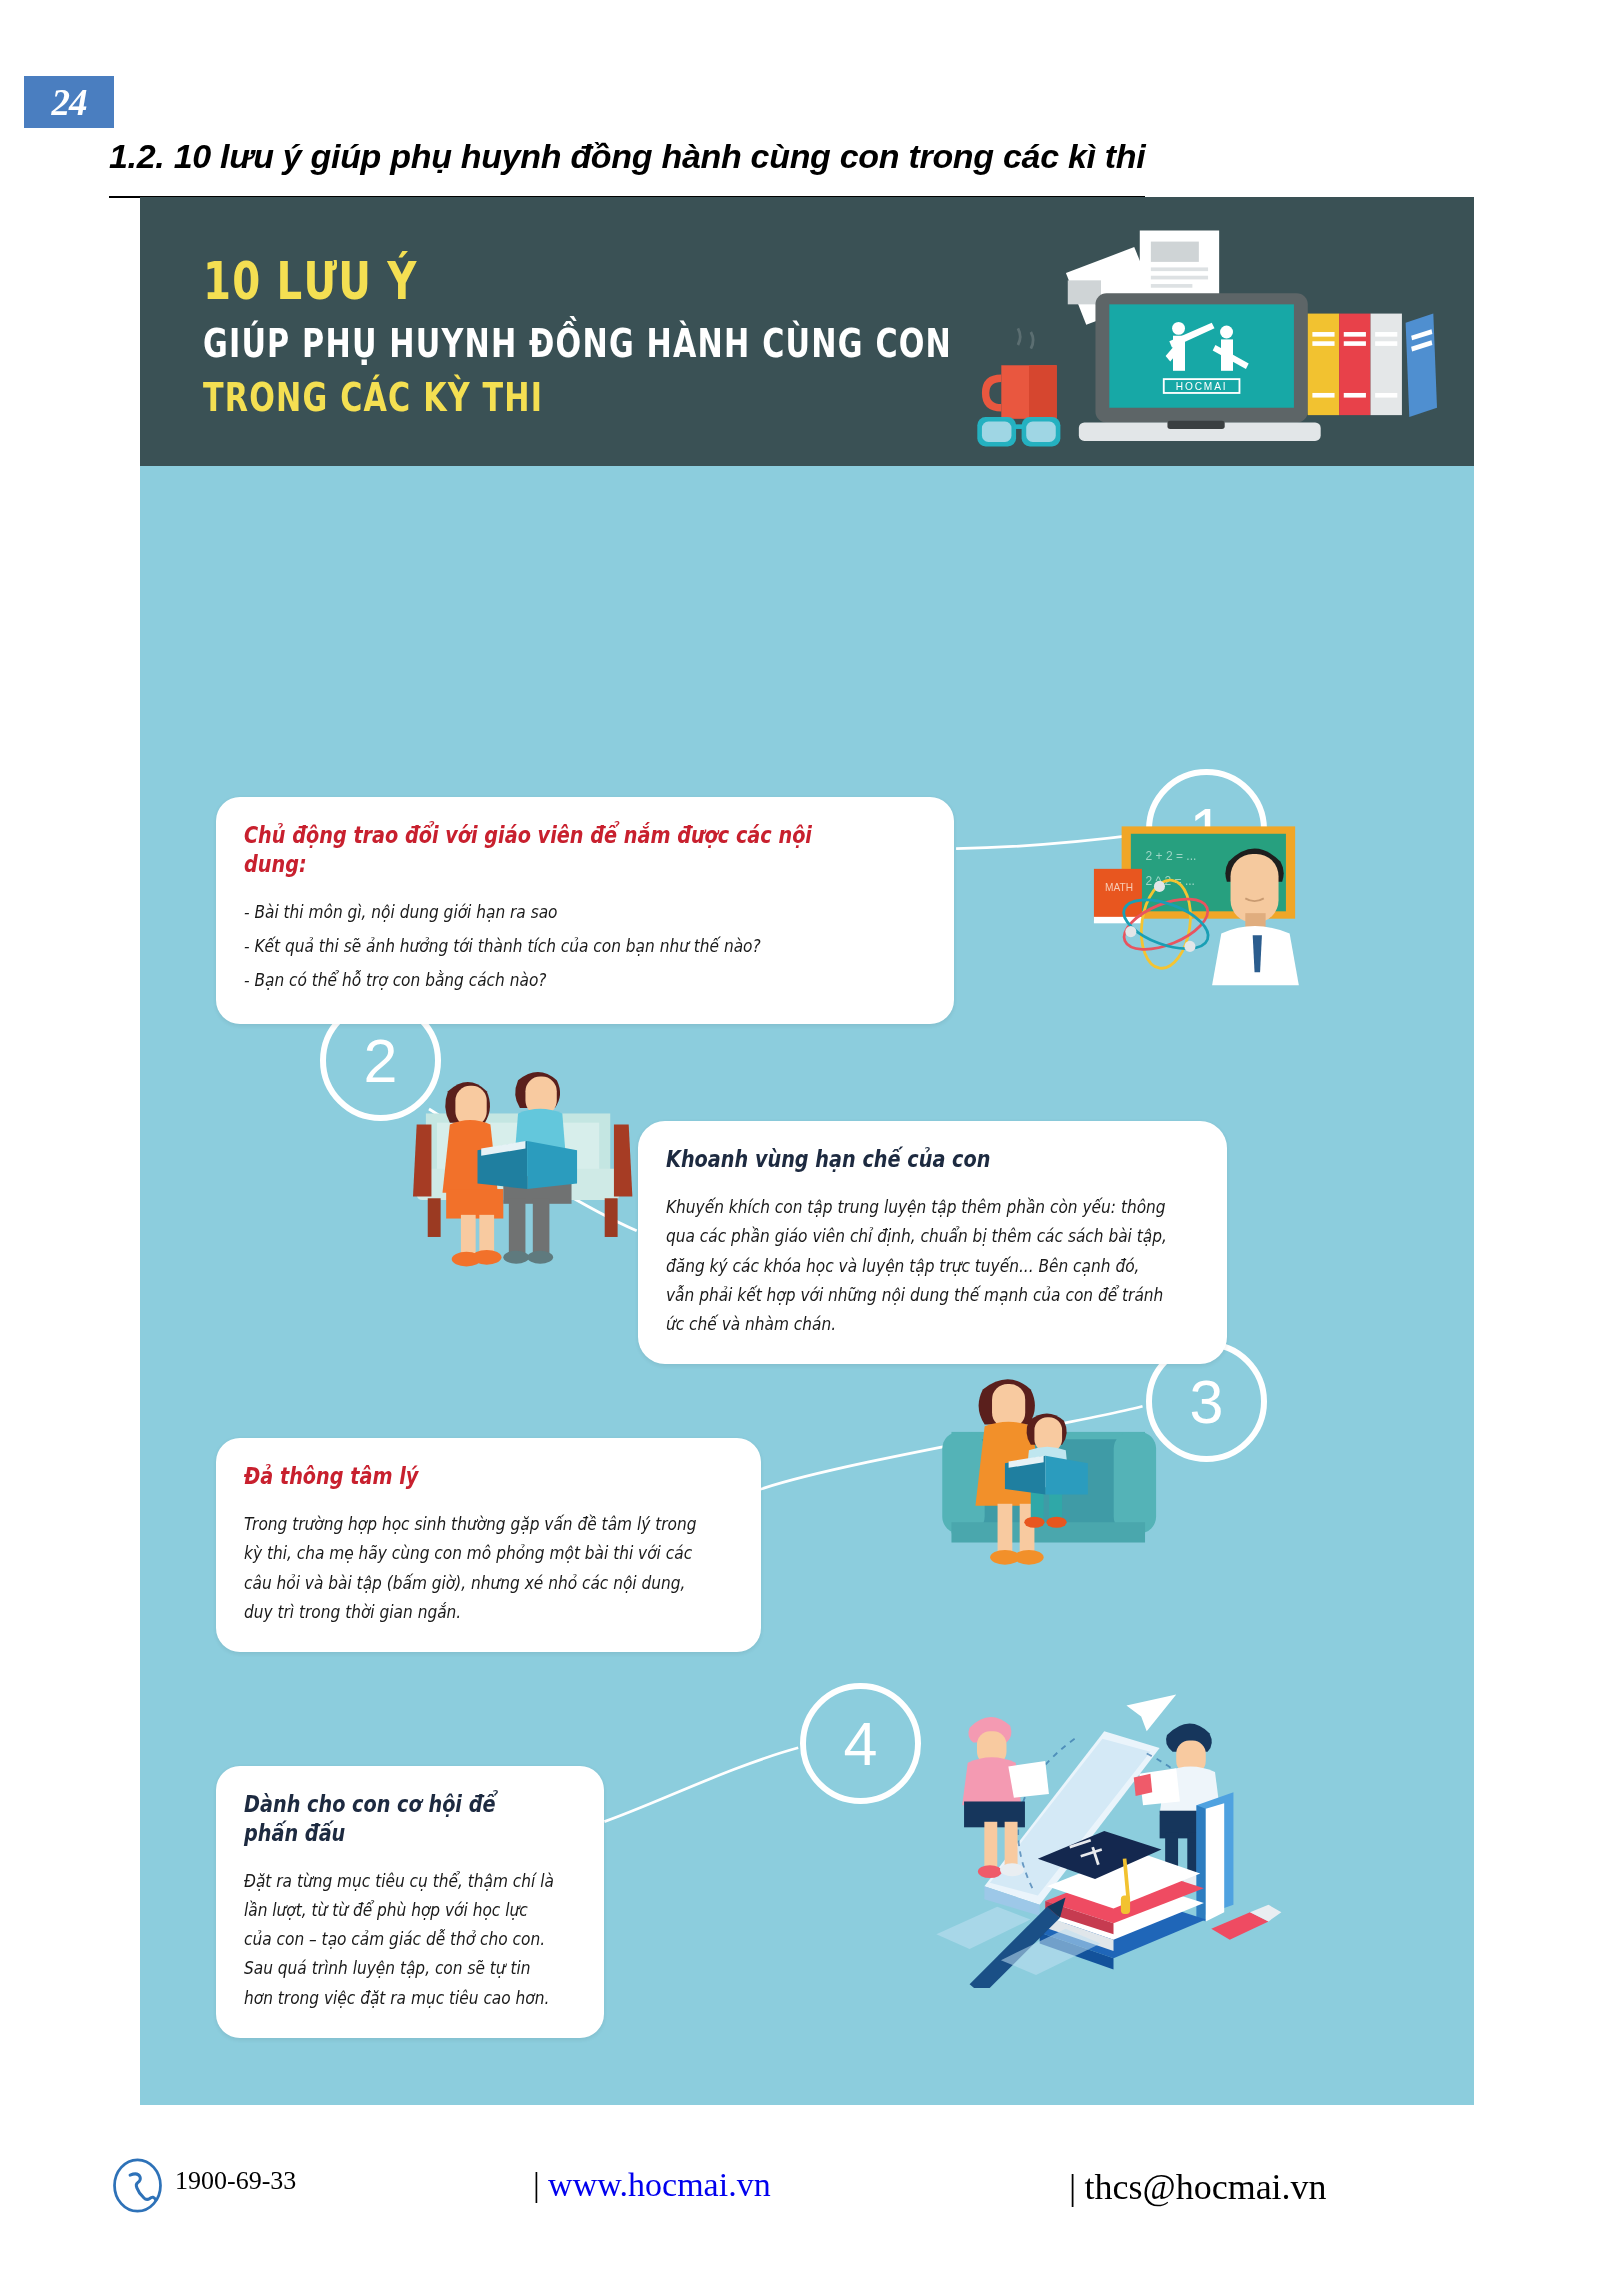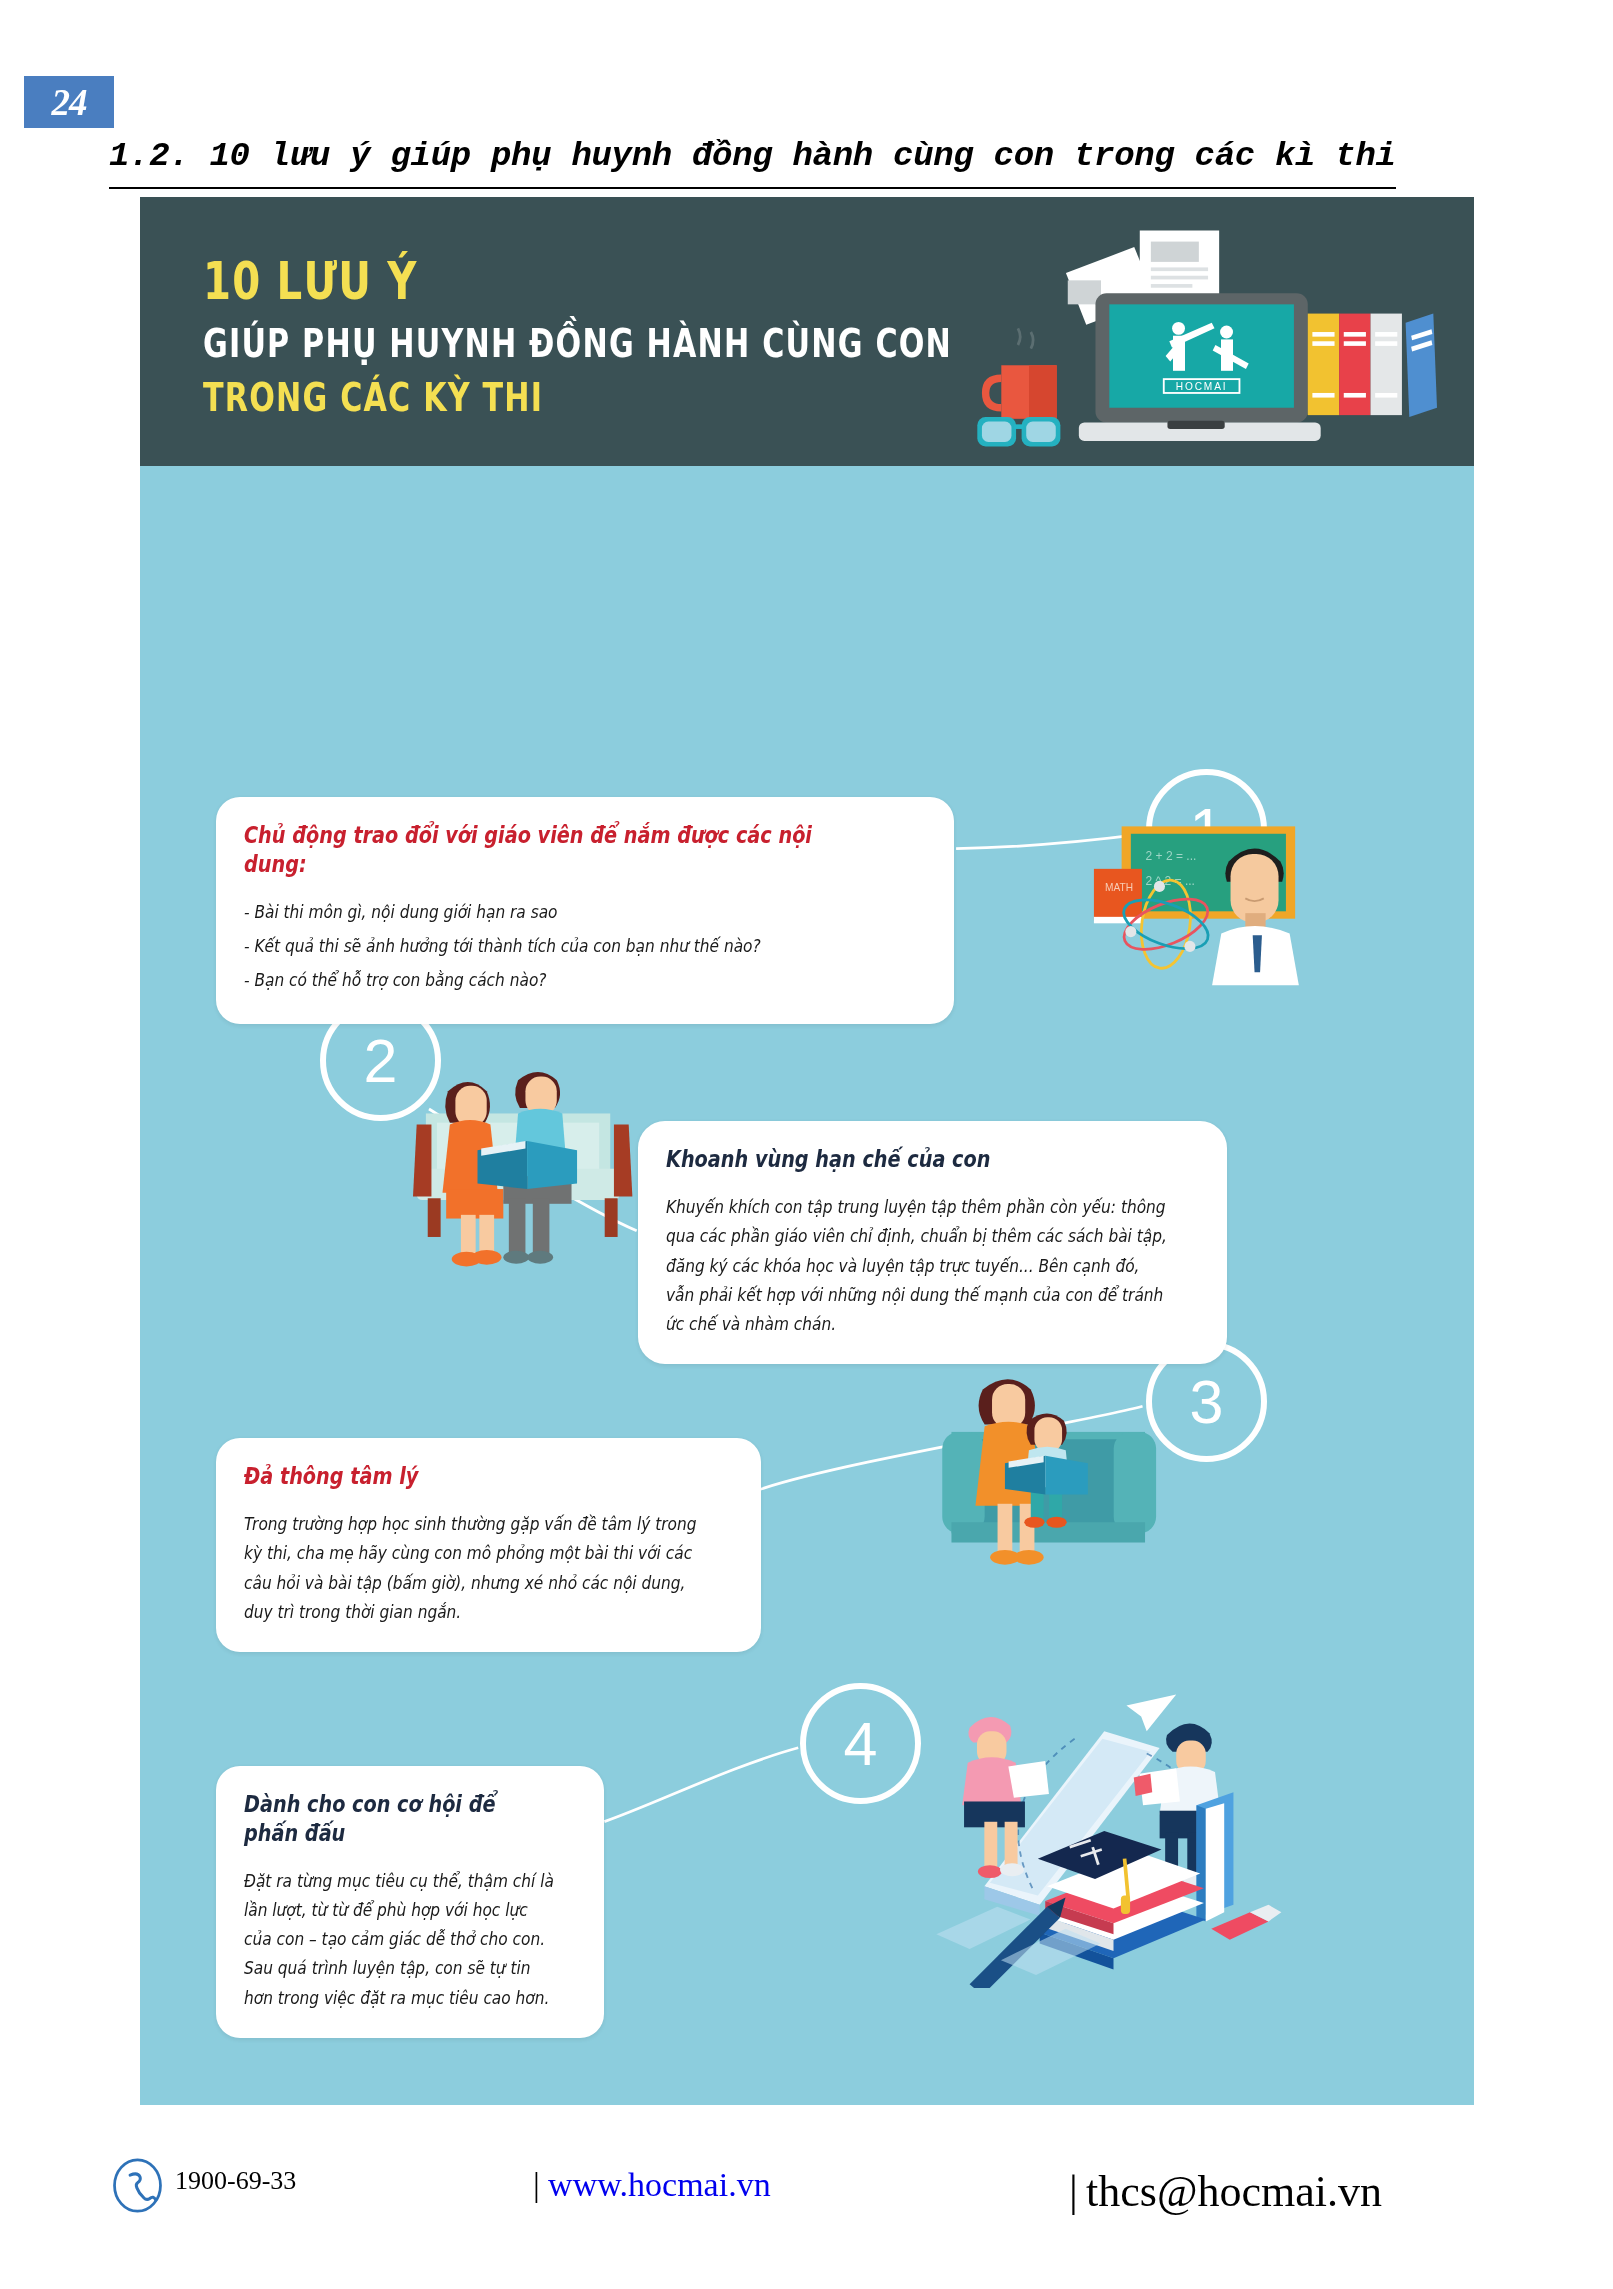--- a/index.html
+++ b/index.html
@@ -14,23 +14,23 @@
   #page-number-badge{
     position:absolute;left:24px;top:76px;width:90px;height:52px;
     background:#4a7ec0;color:#ffffff;
     font-family:"Liberation Serif", serif;
     font-weight:bold;font-style:italic;font-size:37px;
     display:flex;align-items:center;justify-content:center;
     letter-spacing:-0.9px;
   }
   #doc-heading{
     position:absolute;left:109px;top:137px;
-    font-family:Liberation Mono, monospace;
+    font-family:Liberation Sans, sans-serif;
     font-weight:bold;font-style:italic;font-size:34px;color:#000;
-    border-bottom:2.8px solid #000;padding-bottom:12px;
+    border-bottom:2.8px solid #000;padding-bottom:20px;
     white-space:nowrap;letter-spacing:-0.3px;
   }
 
   
   #infographic{
     position:absolute;left:140px;top:197px;width:1334px;height:1908px;
     background:#8ccddd;overflow:hidden;
   }
   #info-header{
     position:absolute;left:0;top:0;width:100%;height:269px;
@@ -114,21 +114,21 @@
   
   #footer{
     position:absolute;left:0;top:2146px;width:1613px;height:102px;
     font-family:"Liberation Serif", serif;
   }
   #phone-icon{position:absolute;left:109px;top:11px;width:57px;height:57px;}
   #footer-phone{
     position:absolute;left:175px;top:20px;font-size:26px;color:#000;
   }
   #footer-web-wrap{position:absolute;left:533px;top:20px;font-size:34px;}
-  #footer-mail-wrap{position:absolute;left:1069px;top:20px;font-size:44px;}
+  #footer-mail-wrap{position:absolute;left:1069px;top:20px;font-size:36px;}
   .sep{color:#000;margin-right:8.3px;}
   #footer-web{color:#0000ee;}
   #footer-mail{color:#000;}
 </style>
 </head>
 <body>
 
 <div id="page-number-badge">24</div>
 
 <div id="doc-heading">1.2. 10 lưu ý giúp phụ huynh đồng hành cùng con trong các kì thi</div>

